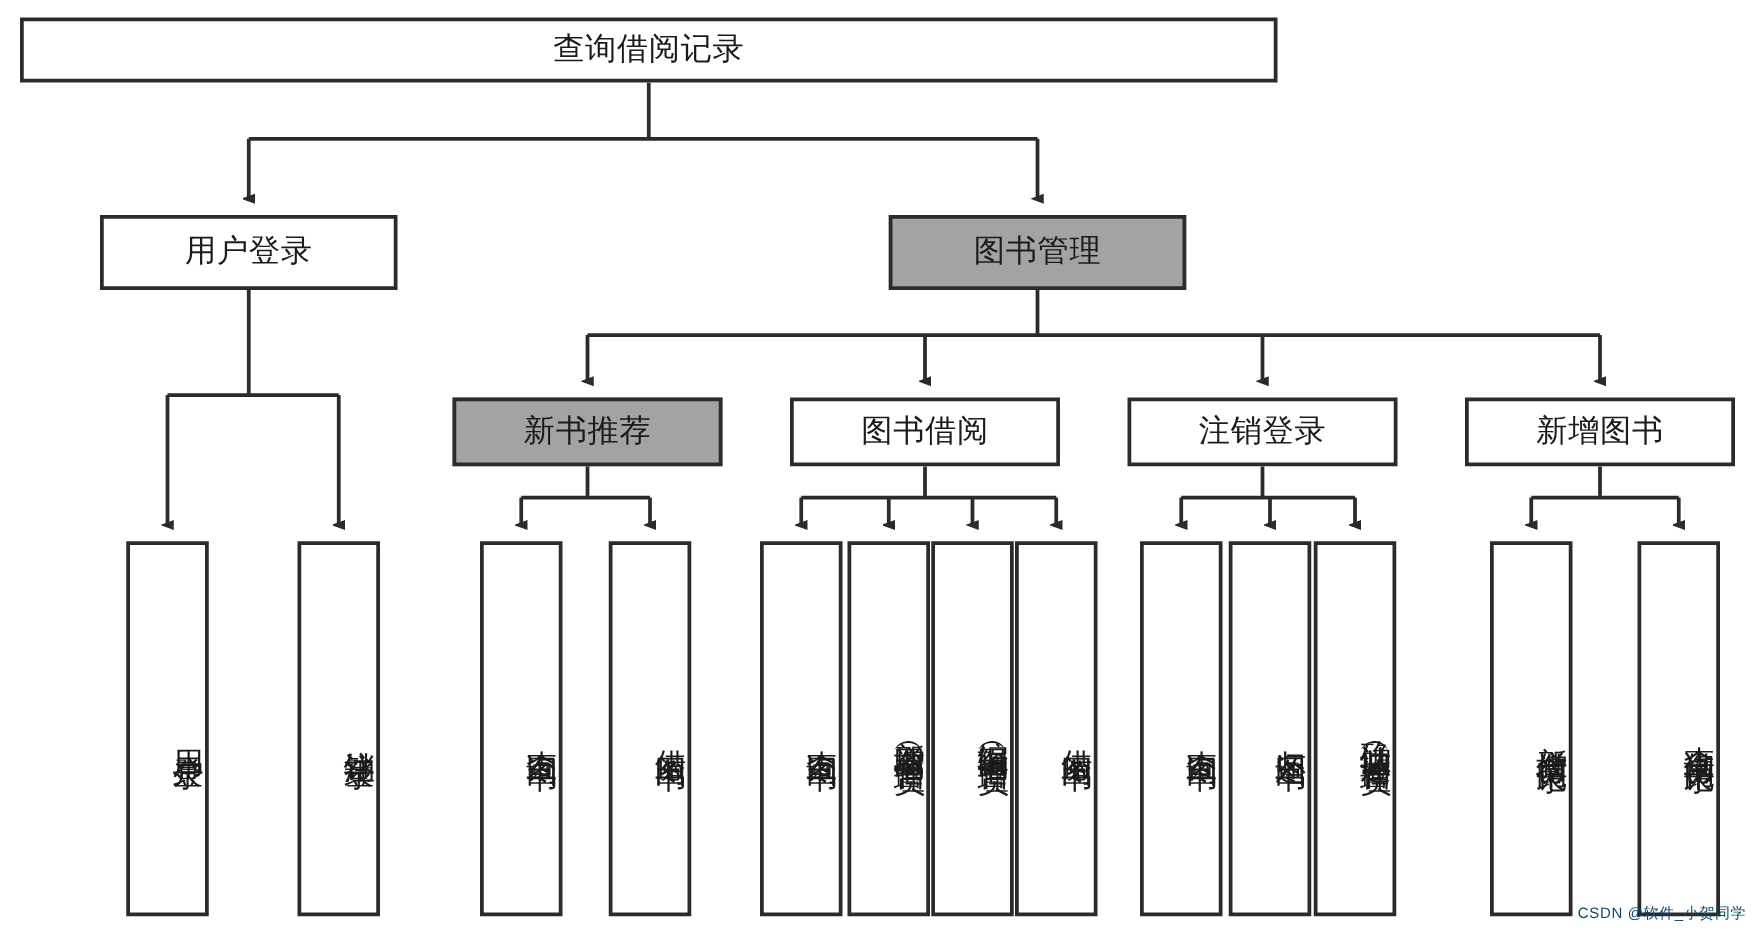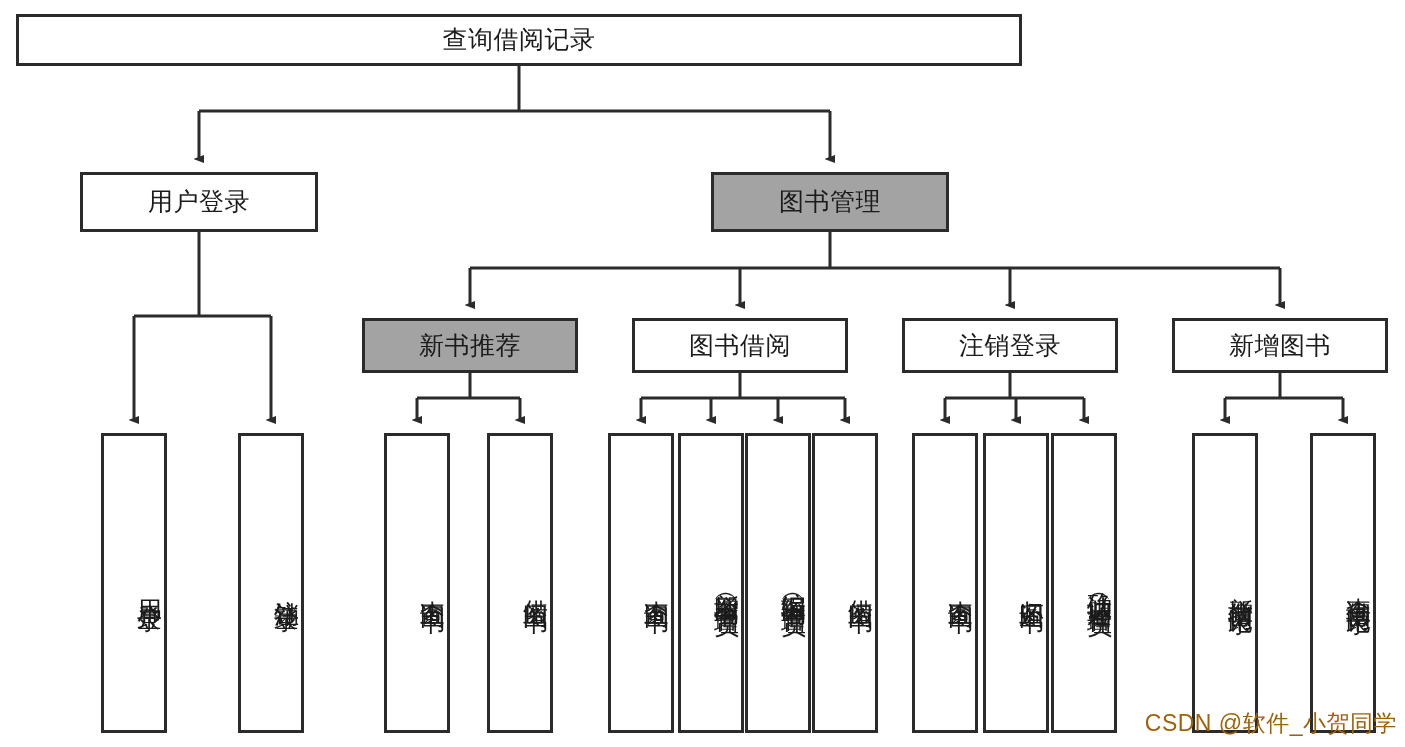--- a/index.html
+++ b/index.html
@@ -53,22 +53,22 @@
     white-space: nowrap;
   }
   .node.vert .vlabel {
     writing-mode: vertical-rl;
     text-orientation: upright;
   }
   .watermark {
     position: absolute;
     right: 8px;
     bottom: 8px;
-    font-size: 23px;
-    color: #a16207;
+    font-size: 12px;
+    color: #0c4a6e;
     letter-spacing: 0.5px;
     white-space: nowrap;
     user-select: none;
   }
 </style>
 </head>
 <body>
 
 <div id="canvas">
 

